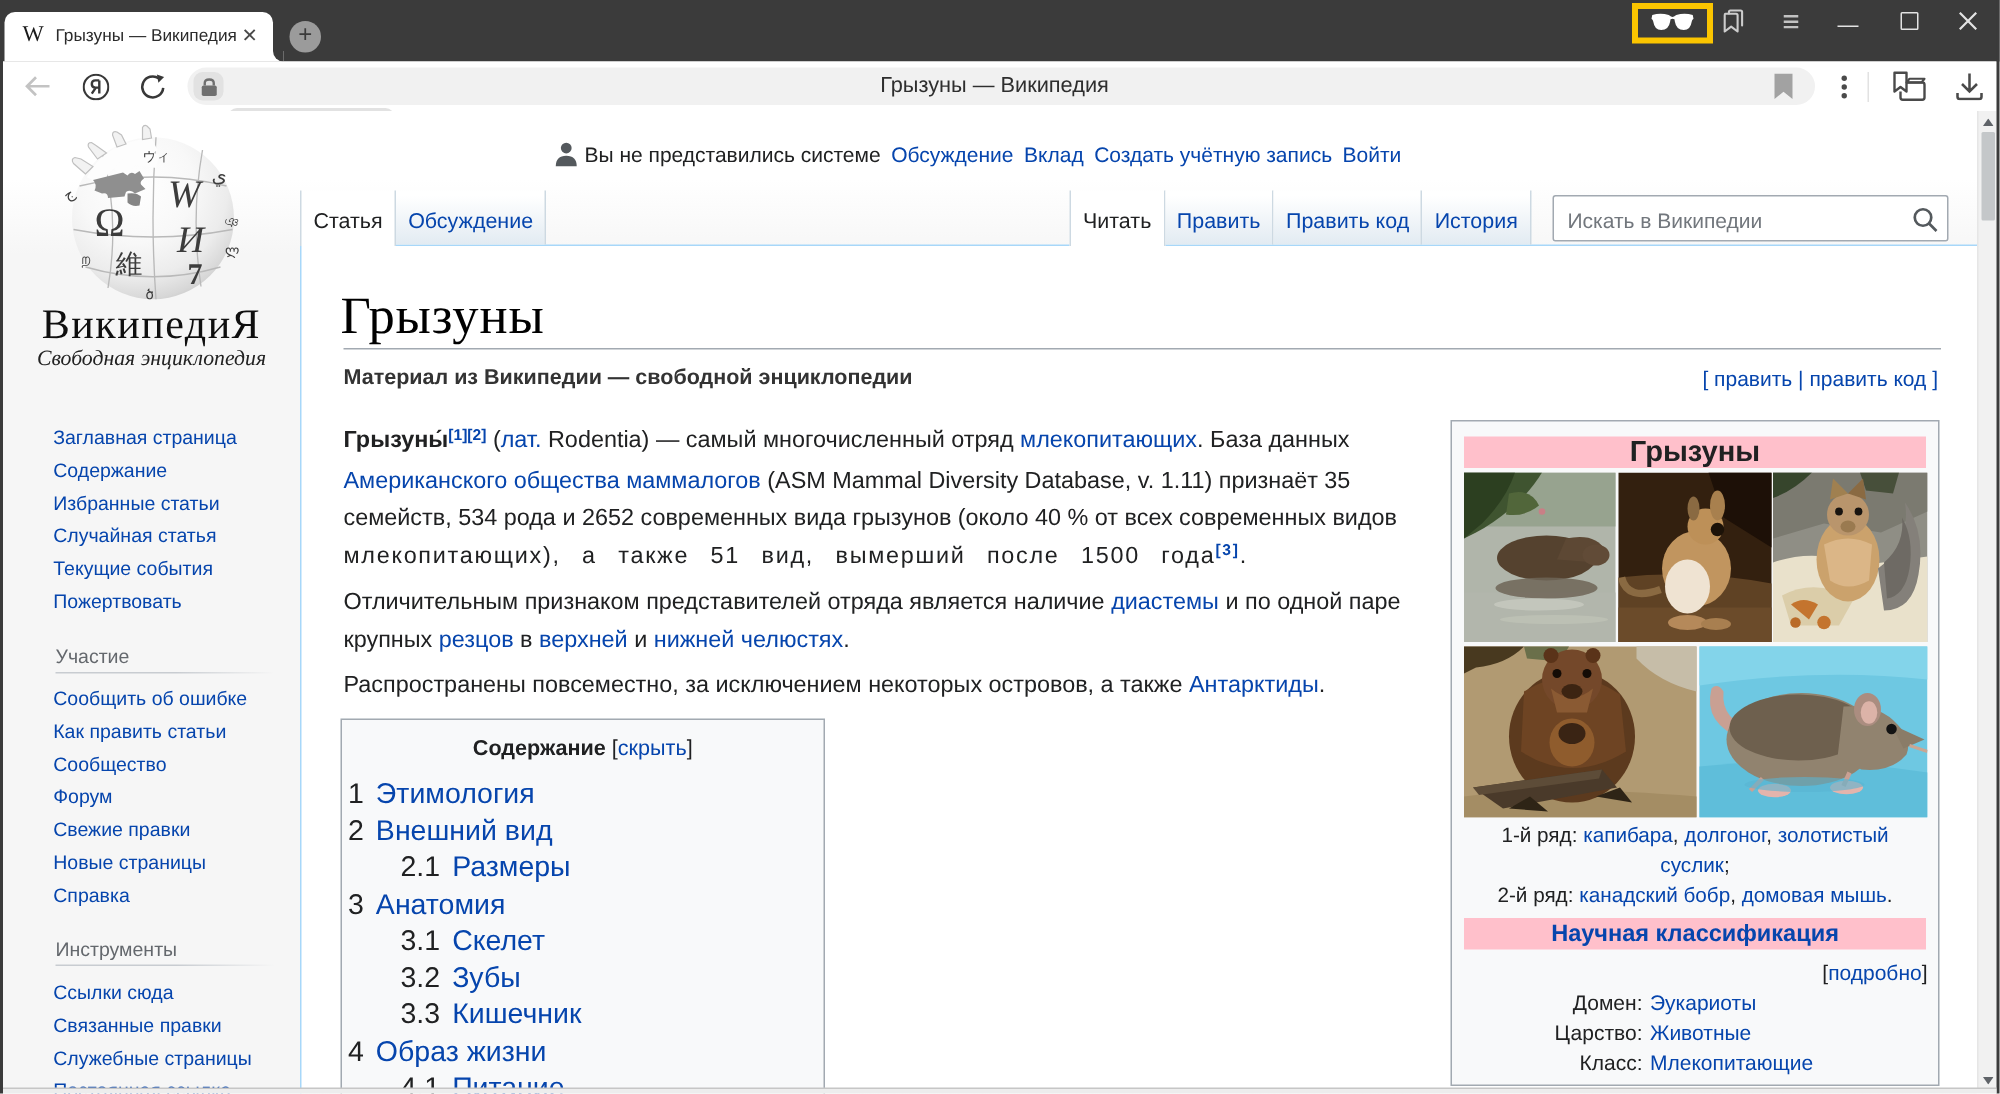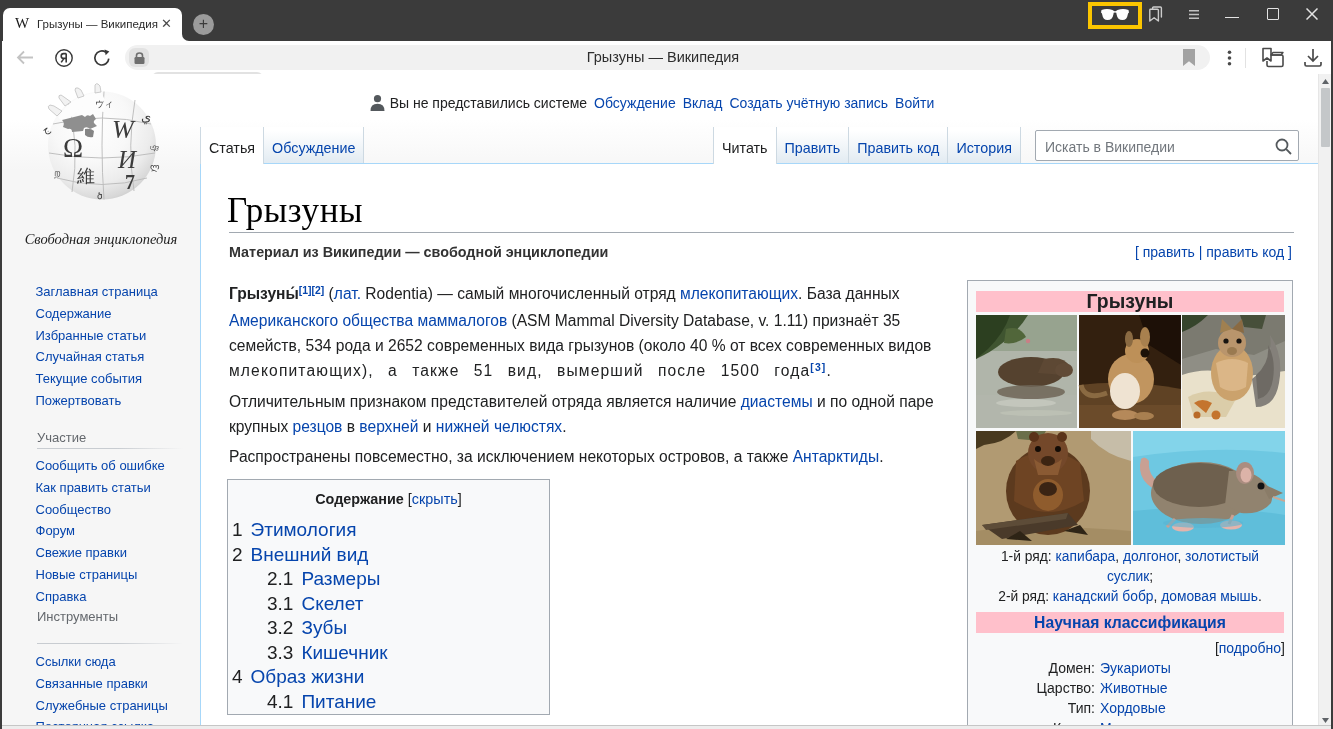--- a/index.html
+++ b/index.html
@@ -206,20 +206,21 @@
         <text x="123" y="115" font-size="20" font-weight="bold">7</text>
         <text x="93" y="33" font-size="9">ウィ</text>
         <text x="139" y="47" font-size="13">ي</text>
         <text x="52" y="102" font-size="10">ற</text>
         <text x="147" y="76" font-size="9" transform="rotate(14 147 76)">ঞ</text>
         <text x="148" y="96" font-size="9">ლ</text>
         <text x="95" y="125" font-size="9">ծ</text>
         <text x="43" y="60" font-size="10" transform="rotate(-35 43 60)">ج</text>
       </g>
     </svg>
+    <div id="wordmark">ВикипедиЯ</div>
     <div id="tagline">Свободная энциклопедия</div>
 
     <div class="sb-list" style="top:207px">
       <a>Заглавная страница</a>
         <a>Содержание</a>
         <a>Избранные статьи</a>
         <a>Случайная статья</a>
         <a>Текущие события</a>
         <a>Пожертвовать</a>
     </div>
@@ -227,21 +228,21 @@
     <div class="sb-line" style="top:374px"></div>
     <div class="sb-list" style="top:381px">
       <a>Сообщить об ошибке</a>
         <a>Как править статьи</a>
         <a>Сообщество</a>
         <a>Форум</a>
         <a>Свежие правки</a>
         <a>Новые страницы</a>
         <a>Справка</a>
     </div>
-    <div class="sb-head" style="top:535px">Инструменты</div>
+    <div class="sb-head" style="top:551px">Инструменты</div>
     <div class="sb-line" style="top:569px"></div>
     <div class="sb-list" style="top:577px">
       <a>Ссылки сюда</a>
         <a>Связанные правки</a>
         <a>Служебные страницы</a>
         <a>Постоянная ссылка</a>
     </div>
 
     <div id="personal">
       <svg style="position:relative;top:3px" width="17" height="17" viewBox="0 0 17 17">
@@ -290,20 +291,21 @@
       крупных <a>резцов</a> в <a>верхней</a> и <a>нижней челюстях</a>.</p>
       <p>Распространены повсеместно, за исключением некоторых островов, а также <a>Антарктиды</a>.</p>
     </div>
 
     <div id="toc">
       <div id="toctitle"><b>Содержание</b> [<a style="color:#0645ad;text-decoration:none">скрыть</a>]</div>
       <ul>
         <li><span class="n">1</span><a>Этимология</a></li>
         <li><span class="n">2</span><a>Внешний вид</a></li>
         <li class="l2"><span class="n">2.1</span><a>Размеры</a></li>
+        <li><span class="n">3</span><a>Анатомия</a></li>
         <li class="l2"><span class="n">3.1</span><a>Скелет</a></li>
         <li class="l2"><span class="n">3.2</span><a>Зубы</a></li>
         <li class="l2"><span class="n">3.3</span><a>Кишечник</a></li>
         <li><span class="n">4</span><a>Образ жизни</a></li>
         <li class="l2"><span class="n">4.1</span><a>Питание</a></li>
       </ul>
     </div>
 
     <div id="infobox">
       <div class="pinkbar">Грызуны</div>
@@ -412,24 +414,20 @@
         <tbody>
             <tr>
               <td class="lbl">Домен:</td>
               <td><a>Эукариоты</a></td>
             </tr>
         <tr>
               <td class="lbl">Царство:</td>
               <td><a>Животные</a></td>
             </tr>
         <tr>
-              <td class="lbl">Тип:</td>
-              <td><a>Хордовые</a></td>
-            </tr>
-        <tr>
               <td class="lbl">Класс:</td>
               <td><a>Млекопитающие</a></td>
             </tr>
       </tbody>
         </table>
     </div>
       </div>
 
     <div id="sbar">
       <svg style="position:absolute;left:3px;top:5px" width="7" height="5" viewBox="0 0 7 5">

